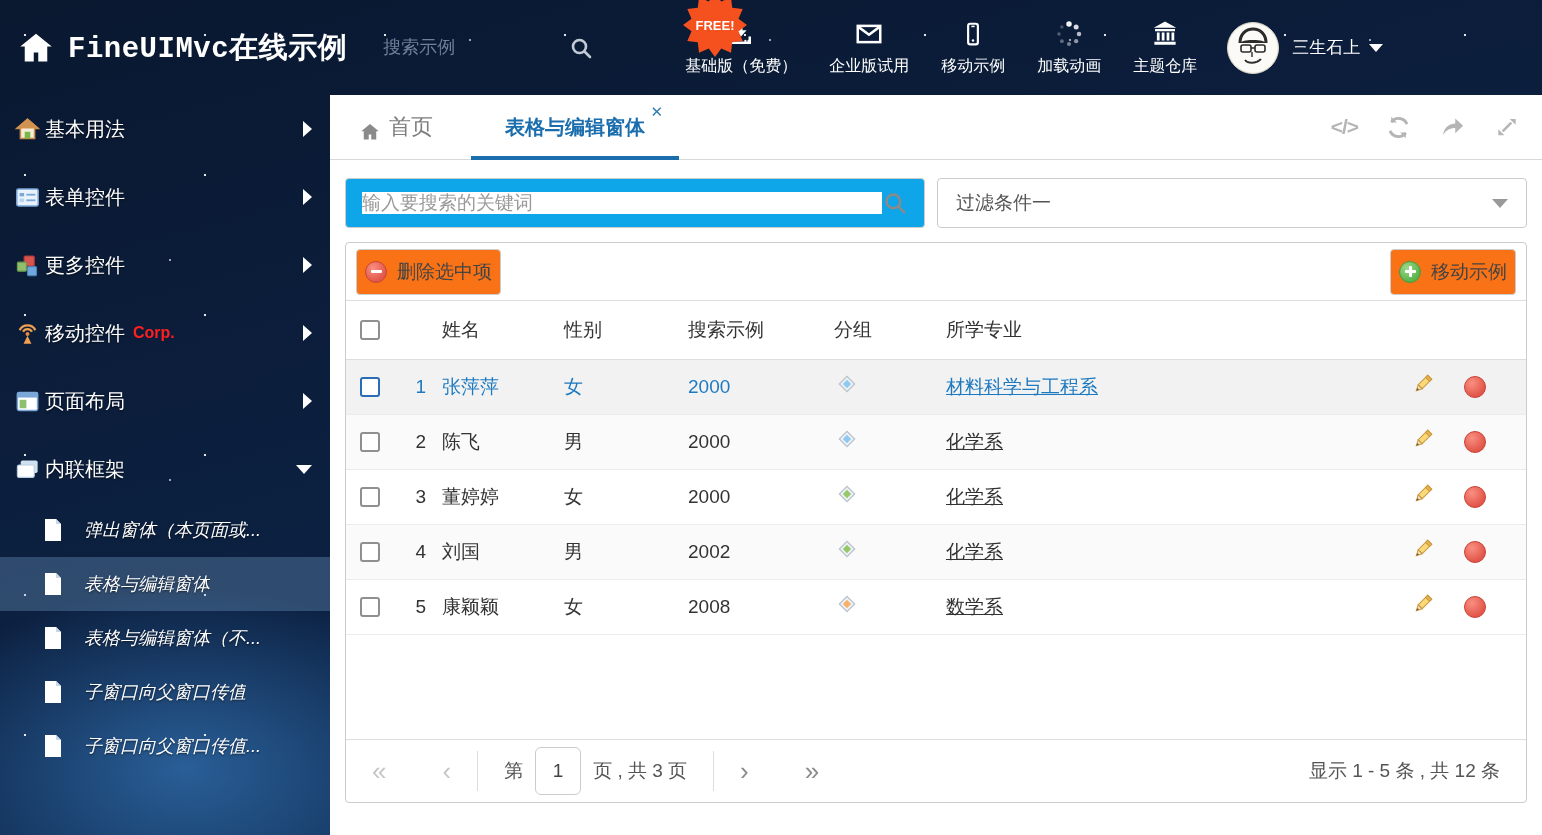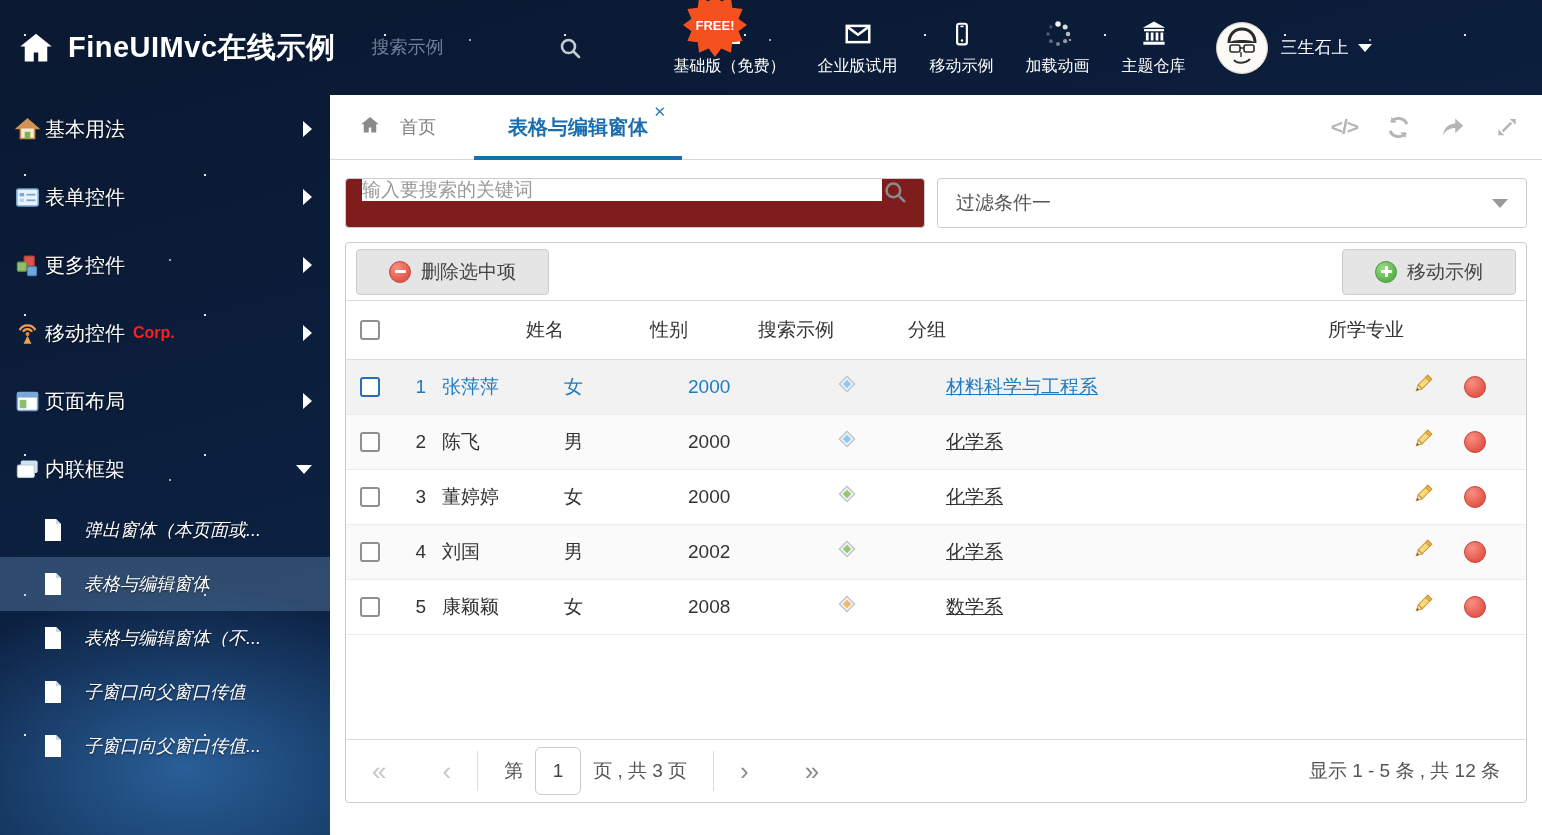--- a/index.html
+++ b/index.html
@@ -15,21 +15,21 @@
       radial-gradient(1.6px 1.6px at 170px 40px, rgba(255,255,255,.6) 50%, transparent 52%),
       radial-gradient(ellipse 420px 260px at 12% 92%, rgba(64,140,214,.55), transparent 70%),
       radial-gradient(ellipse 600px 300px at 55% 110%, rgba(40,100,170,.35), transparent 70%),
       linear-gradient(165deg,#0a1830 0%,#0c2142 55%,#123a66 100%);
     background-size:180px 140px,230px 170px,260px 200px,200px 160px,300px 220px,100% 100%,100% 100%,100% 100%;
   }
 
   
   .header { position:absolute; left:0; top:0; width:100%; height:95px; display:flex; align-items:center; padding-left:18px; color:#fff; }
   .h-home { width:36px; height:36px; margin-right:14px; flex:none; }
-  .h-title { font-size:29px; font-weight:bold; letter-spacing:.5px; white-space:nowrap; }
+  .h-title { font-size:29px; font-weight:bold; letter-spacing:.5px; white-space:nowrap;font-family:Liberation Mono, monospace; }
   .h-search { display:flex; align-items:center; margin-left:36px; }
   .h-search input { width:150px; background:transparent; border:none; outline:none; font-size:18px; color:#cfd8e4; font-family:inherit; }
   .h-search input::placeholder { color:#70809a; }
   .h-search .mag { margin-left:36px; }
   .free-badge { position:absolute; left:683px; top:-7px; width:64px; height:64px; background:#f4511e;
     clip-path:polygon(100% 50%,86.7% 59.8%,93.3% 75%,76.9% 76.9%,75% 93.3%,59.8% 86.7%,50% 100%,40.2% 86.7%,25% 93.3%,23.1% 76.9%,6.7% 75%,13.3% 59.8%,0% 50%,13.3% 40.2%,6.7% 25%,23.1% 23.1%,25% 6.7%,40.2% 13.3%,50% 0%,59.8% 13.3%,75% 6.7%,76.9% 23.1%,93.3% 25%,86.7% 40.2%);
     display:flex; align-items:center; justify-content:center; font-size:13px; font-weight:bold; color:#fff; }
   .h-menu { display:flex; margin-left:92px; gap:32px; align-items:flex-end; }
   .h-menu-item { display:flex; flex-direction:column; align-items:center; cursor:pointer; }
   .h-menu-item .mi-icon { height:30px; display:flex; align-items:center; }
@@ -48,49 +48,49 @@
   .s-arrow { margin-left:auto; width:0; height:0; }
   .arrow-right { border-top:8px solid transparent; border-bottom:8px solid transparent; border-left:9px solid #fff; }
   .arrow-down  { border-left:8px solid transparent; border-right:8px solid transparent; border-top:9px solid #fff; }
   .s-child { height:54px; display:flex; align-items:center; padding:0 14px 0 42px; cursor:pointer;font-style:italic; }
   .s-child.active { background:rgba(130,175,220,.30); }
   .s-child .sc-label { font-size:18px; margin-left:20px; white-space:nowrap; overflow:hidden; text-overflow:ellipsis; text-shadow:0 1px 2px rgba(0,0,0,.6); }
 
   
   .main { position:absolute; left:330px; top:95px; right:0; bottom:0; background:#fff; }
   .tabbar { position:relative; height:65px; border-bottom:1px solid #d8d8d8; display:flex; align-items:center; }
-  .tab-home { display:flex; align-items:flex-start; gap:20px; margin-left:30px; color:#7d7d7d; font-size:18px; cursor:pointer; }
+  .tab-home { display:flex; align-items:flex-end; gap:9px; margin-left:30px; color:#7d7d7d; font-size:22px; cursor:pointer; }
   .tab-active { position:relative; height:100%; display:flex; align-items:center; margin-left:38px; padding:0 34px; cursor:pointer; }
   .tab-active .tab-label { color:#1b6eae; font-size:20px; font-weight:bold; }
   .tab-active::after { content:""; position:absolute; left:0; right:0; bottom:-1px; height:4px; background:#1b6eae; }
   .tab-close { position:absolute; right:16px; top:9px; color:#2f7cb5; font-size:15px; font-weight:bold; line-height:1; cursor:pointer; }
   .tab-tools { position:absolute; right:22px; top:0; height:100%; display:flex; align-items:center; gap:27px; }
   .tab-tools .tool { cursor:pointer; display:flex; align-items:center; }
   .code-glyph { color:#b5b5b5; font-size:21px; font-weight:bold; letter-spacing:-1px; }
 
   .filter-row { display:flex; gap:12px; padding:18px 15px 0 15px; }
-  .searchbox { width:580px; height:50px; border:1px solid #ccc; border-radius:4px; background:#7f1d1d; display:flex; align-items:flex-start; padding:0 16px; }
+  .searchbox { width:580px; height:50px; border:1px solid #ccc; border-radius:4px; background:#0ea5e9; display:flex; align-items:center; padding:0 16px; }
   .searchbox input { flex:1; border:none; outline:none; font-size:19px; color:#555; font-family:inherit; }
   .searchbox input::placeholder { color:#9a9a9a; }
   .selectbox { flex:1; height:50px; border:1px solid #ccc; border-radius:4px; background:#fff; display:flex; align-items:center; padding:0 18px; font-size:19px; color:#555; cursor:pointer; }
   .selectbox .caret { margin-left:auto; width:0; height:0; border-left:8px solid transparent; border-right:8px solid transparent; border-top:9px solid #999; }
 
   .panel { margin:14px 15px 0 15px; border:1px solid #ccc; border-radius:4px; overflow:hidden; background:#fff; }
   .toolbar { display:flex; justify-content:space-between; align-items:center; padding:6px 10px; border-bottom:1px solid #ddd; height:58px; }
-  .btn { display:flex; align-items:center; gap:10px; height:46px; padding:0 32px; border:1px solid #ccc; border-radius:4px; background:#e5e5e5; font-size:19px; color:#444; cursor:pointer; }
+  .btn { display:flex; align-items:center; gap:10px; height:46px; padding:0 8px; border:1px solid #ccc; border-radius:4px; background:#f97316; font-size:19px; color:#444; cursor:pointer; }
   .circle-ic { width:22px; height:22px; border-radius:50%; display:flex; align-items:center; justify-content:center; flex:none; }
   .ic-minus { background:radial-gradient(circle at 35% 30%, #f98f82, #e2574a 70%); border:1px solid #c94438; }
   .ic-minus::after { content:""; width:11px; height:3px; background:#fff; border-radius:1px; }
   .ic-plus { background:radial-gradient(circle at 35% 30%, #9fd98a, #59b34a 70%); border:1px solid #4a9a3e; position:relative; }
   .ic-plus::before { content:""; position:absolute; width:11px; height:3px; background:#fff; border-radius:1px; }
   .ic-plus::after { content:""; position:absolute; width:3px; height:11px; background:#fff; border-radius:1px; }
 
   table.grid { width:100%; border-collapse:collapse; table-layout:fixed; }
   .grid col.c-cb{width:46px}.grid col.c-num{width:50px}.grid col.c-name{width:122px}.grid col.c-gen{width:124px}.grid col.c-year{width:146px}.grid col.c-tag{width:112px}.grid col.c-major{width:458px}
-  .grid th { font-size:19px; color:#333; font-weight:normal; text-align:right; height:58px; border-bottom:1px solid #ddd; }
+  .grid th { font-size:19px; color:#333; font-weight:normal; text-align:left; height:58px; border-bottom:1px solid #ddd; }
   .grid td { height:55px; font-size:19px; color:#333; border-bottom:1px solid #ececec; }
   .grid tr.r-even td { background:#fafafa; }
   .grid tr.r-sel td { background:#f2f2f2; }
   .grid tr.r-sel td, .grid tr.r-sel a { color:#1e7ac0 !important; }
   .grid .cb-cell { padding-left:14px; }
   .checkbox { width:20px; height:20px; border:2px solid #8f8f8f; border-radius:3px; background:#fff; cursor:pointer; }
   .checkbox.cb-sel { border-color:#2a6db5; }
   .num-cell { text-align:right; padding-right:16px; }
   .grid a.major { color:#333; text-decoration:underline; cursor:pointer; }
   .act-cell { text-align:right; padding-right:40px; white-space:nowrap; }

